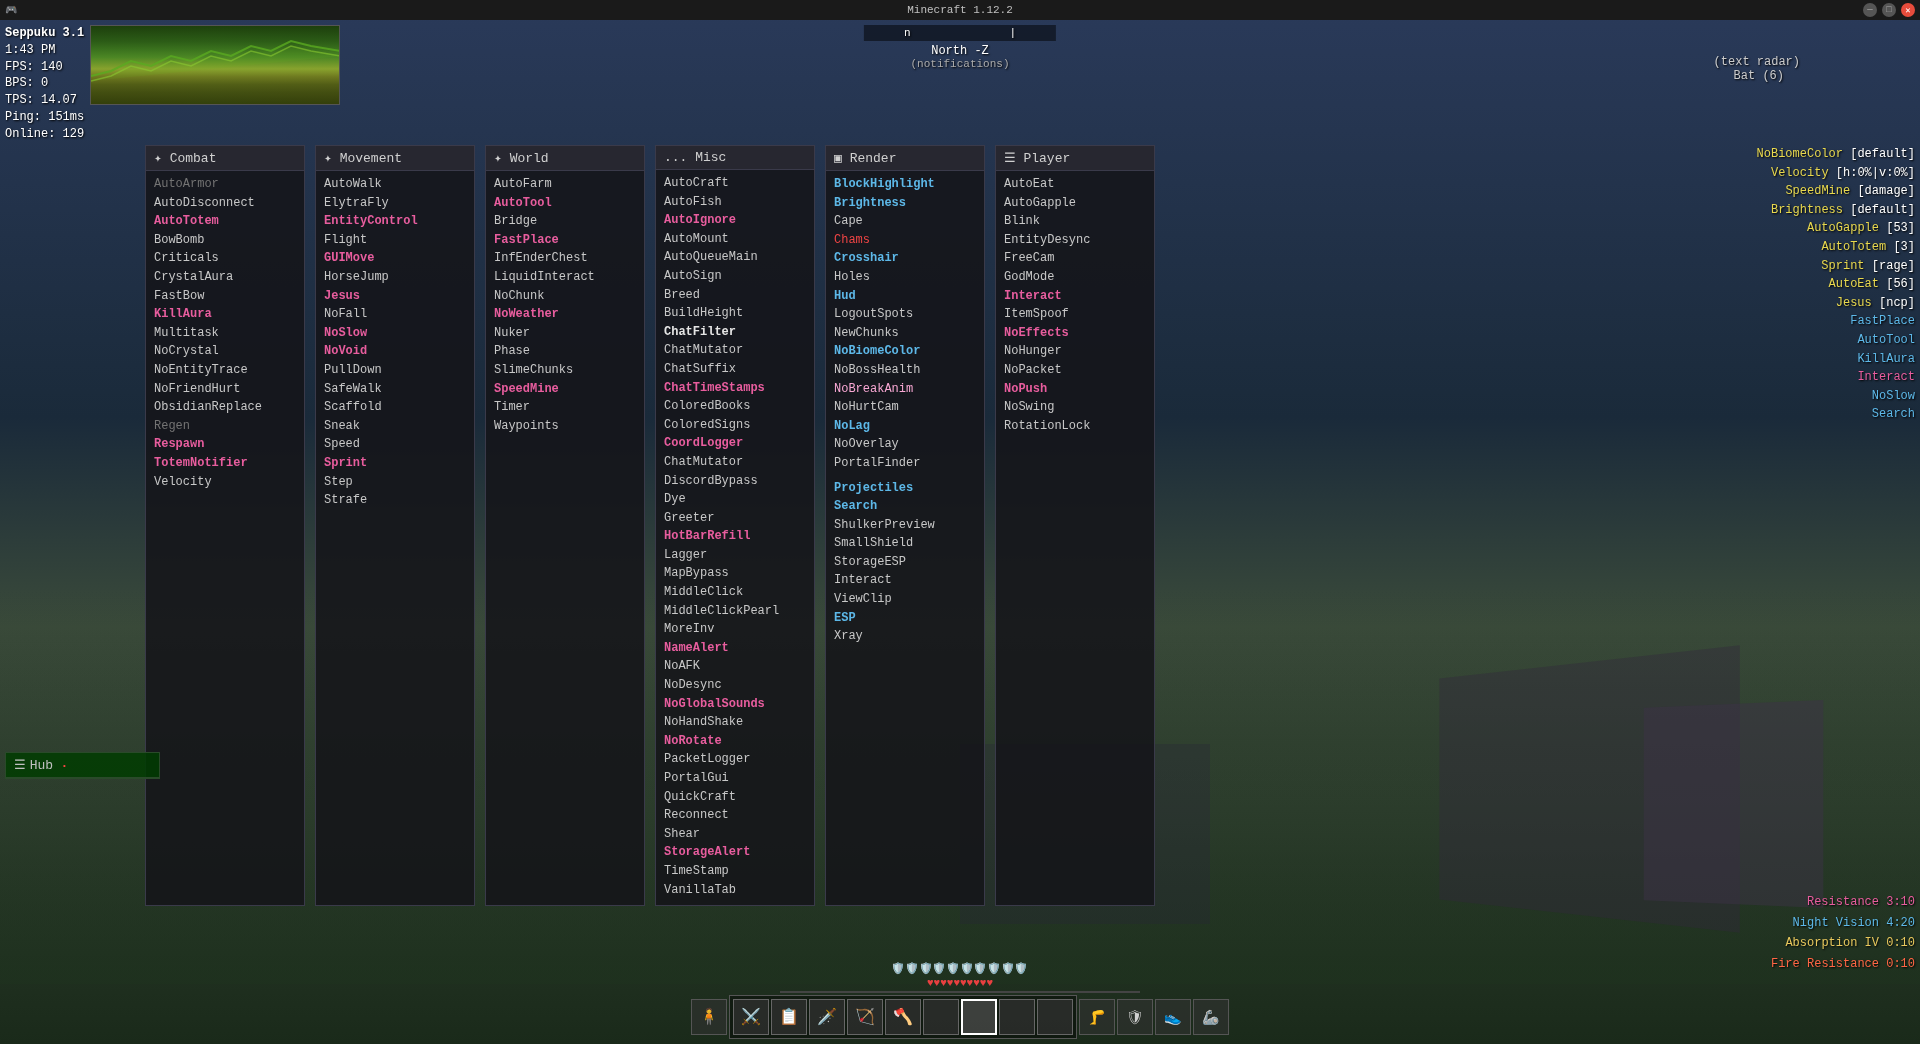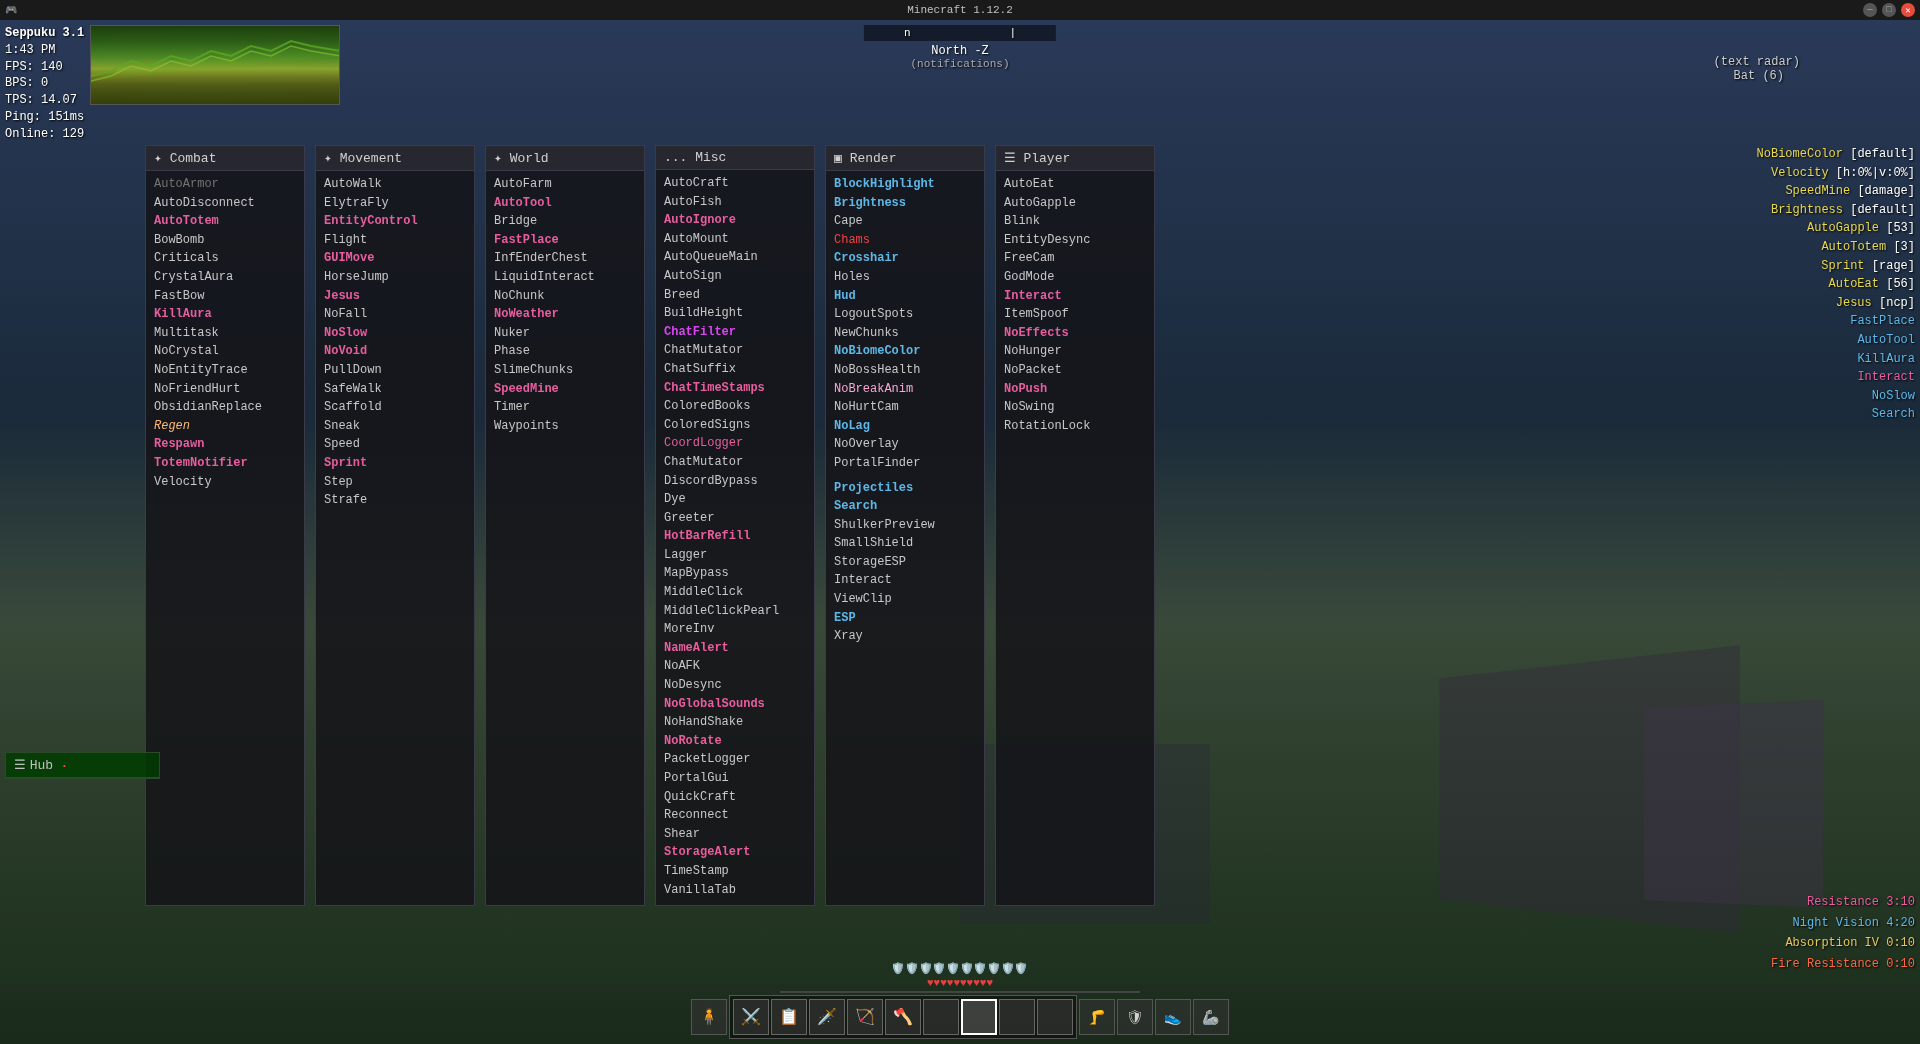--- a/index.html
+++ b/index.html
@@ -329,21 +329,21 @@
         <span class="module-item" style="color: rgb(200, 200, 200);">BowBomb</span>
         <span class="module-item" style="color: rgb(200, 200, 200);">Criticals</span>
         <span class="module-item" style="color: rgb(200, 200, 200);">CrystalAura</span>
         <span class="module-item" style="color: rgb(200, 200, 200);">FastBow</span>
         <span class="module-item" style="color: rgb(232, 93, 158); font-weight: bold;">KillAura</span>
         <span class="module-item" style="color: rgb(200, 200, 200);">Multitask</span>
         <span class="module-item" style="color: rgb(200, 200, 200);">NoCrystal</span>
         <span class="module-item" style="color: rgb(200, 200, 200);">NoEntityTrace</span>
         <span class="module-item" style="color: rgb(200, 200, 200);">NoFriendHurt</span>
         <span class="module-item" style="color: rgb(200, 200, 200);">ObsidianReplace</span>
-        <span class="module-item" style="color: #fdba74; font-style: italic;">Regen</span>
+        <span class="module-item" style="color: #737373;">Regen</span>
         <span class="module-item" style="color: rgb(232, 93, 158); font-weight: bold;">Respawn</span>
         <span class="module-item" style="color: rgb(232, 93, 158); font-weight: bold;">TotemNotifier</span>
         <span class="module-item" style="color: rgb(200, 200, 200);">Velocity</span>
       </div>
     </div>
     <div class="module-panel">
       <div class="panel-header">✦ Movement</div>
       <div class="panel-items">
         <span class="module-item" style="color: rgb(200, 200, 200);">AutoWalk</span>
         <span class="module-item" style="color: rgb(200, 200, 200);">ElytraFly</span>
@@ -388,27 +388,27 @@
       <div class="panel-header">... Misc</div>
       <div class="panel-items">
         <span class="module-item" style="color: rgb(200, 200, 200);">AutoCraft</span>
         <span class="module-item" style="color: rgb(200, 200, 200);">AutoFish</span>
         <span class="module-item" style="color: rgb(232, 93, 158); font-weight: bold;">AutoIgnore</span>
         <span class="module-item" style="color: rgb(200, 200, 200);">AutoMount</span>
         <span class="module-item" style="color: rgb(200, 200, 200);">AutoQueueMain</span>
         <span class="module-item" style="color: rgb(200, 200, 200);">AutoSign</span>
         <span class="module-item" style="color: rgb(200, 200, 200);">Breed</span>
         <span class="module-item" style="color: rgb(200, 200, 200);">BuildHeight</span>
-        <span class="module-item" style="color: #d946ef; font-weight: bold;">ChatFilter</span>
+        <span class="module-item" style="color: #e5e5e5; font-weight: bold;">ChatFilter</span>
         <span class="module-item" style="color: rgb(200, 200, 200);">ChatMutator</span>
         <span class="module-item" style="color: rgb(200, 200, 200);">ChatSuffix</span>
         <span class="module-item" style="color: rgb(232, 93, 158); font-weight: bold;">ChatTimeStamps</span>
         <span class="module-item" style="color: rgb(200, 200, 200);">ColoredBooks</span>
         <span class="module-item" style="color: rgb(200, 200, 200);">ColoredSigns</span>
-        <span class="module-item" style="color: rgb(232, 93, 158); font-weight: normal;">CoordLogger</span>
+        <span class="module-item" style="color: rgb(232, 93, 158); font-weight: bold;">CoordLogger</span>
         <span class="module-item" style="color: rgb(200, 200, 200);">ChatMutator</span>
         <span class="module-item" style="color: rgb(200, 200, 200);">DiscordBypass</span>
         <span class="module-item" style="color: rgb(200, 200, 200);">Dye</span>
         <span class="module-item" style="color: rgb(200, 200, 200);">Greeter</span>
         <span class="module-item" style="color: rgb(232, 93, 158); font-weight: bold;">HotBarRefill</span>
         <span class="module-item" style="color: rgb(200, 200, 200);">Lagger</span>
         <span class="module-item" style="color: rgb(200, 200, 200);">MapBypass</span>
         <span class="module-item" style="color: rgb(200, 200, 200);">MiddleClick</span>
         <span class="module-item" style="color: rgb(200, 200, 200);">MiddleClickPearl</span>
         <span class="module-item" style="color: rgb(200, 200, 200);">MoreInv</span>

